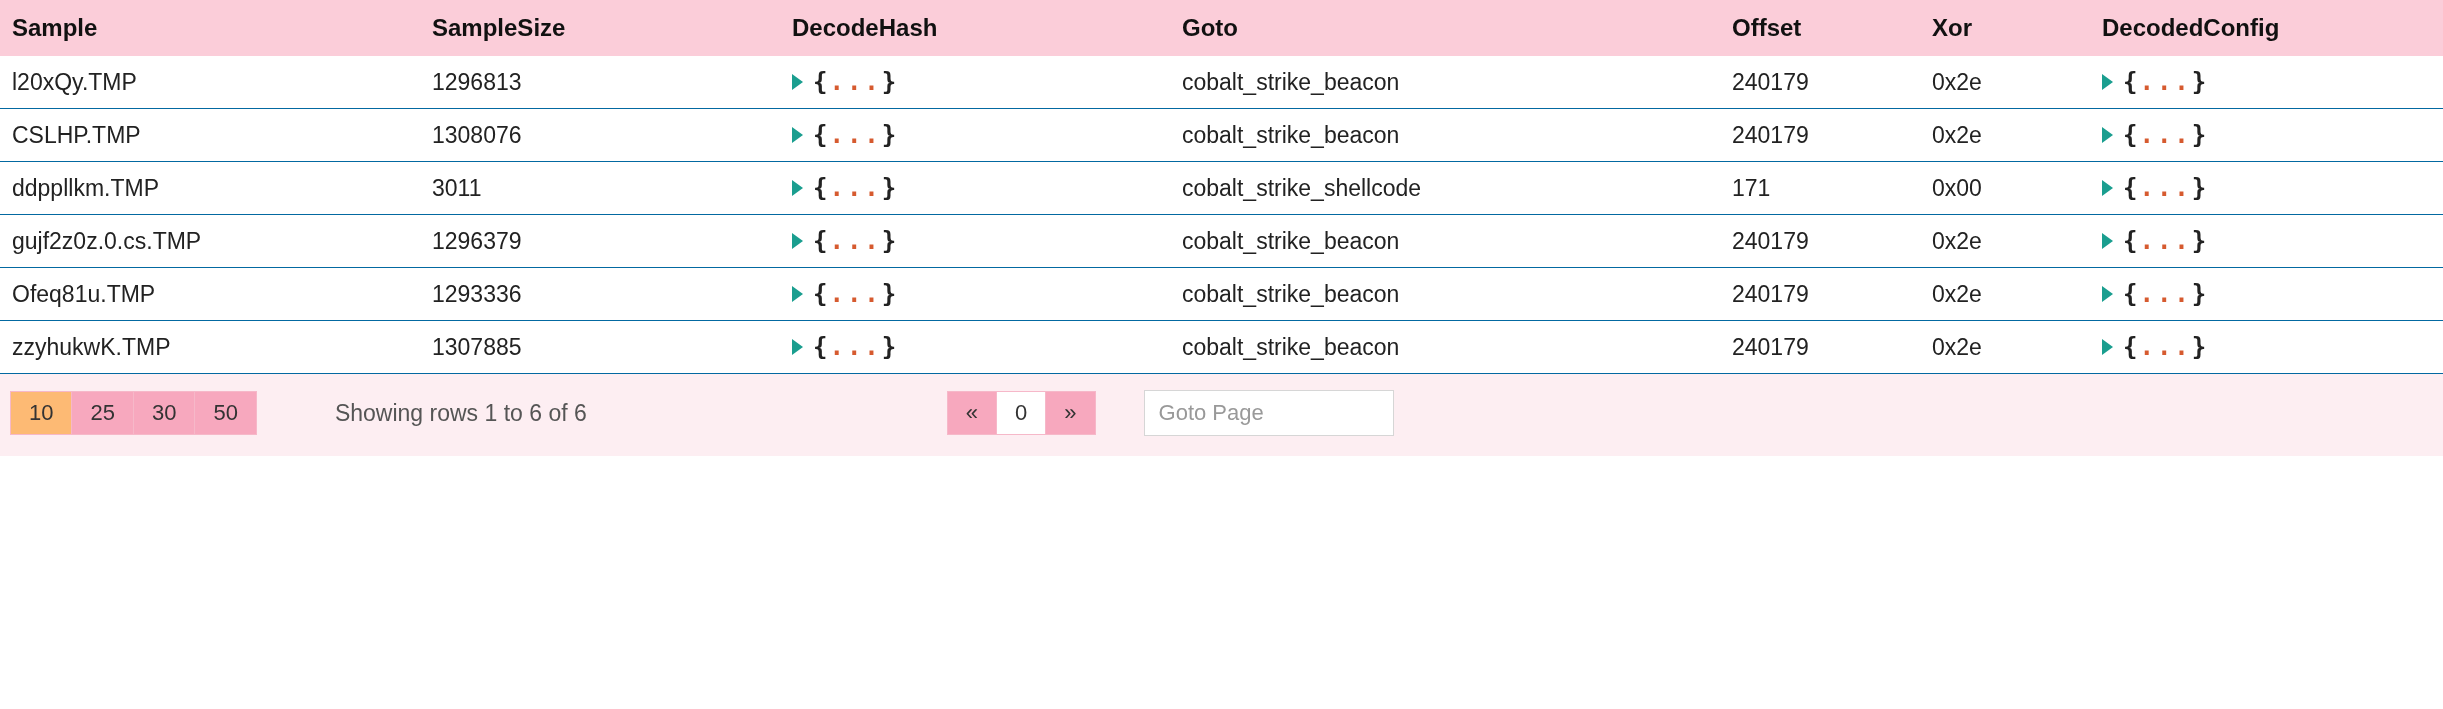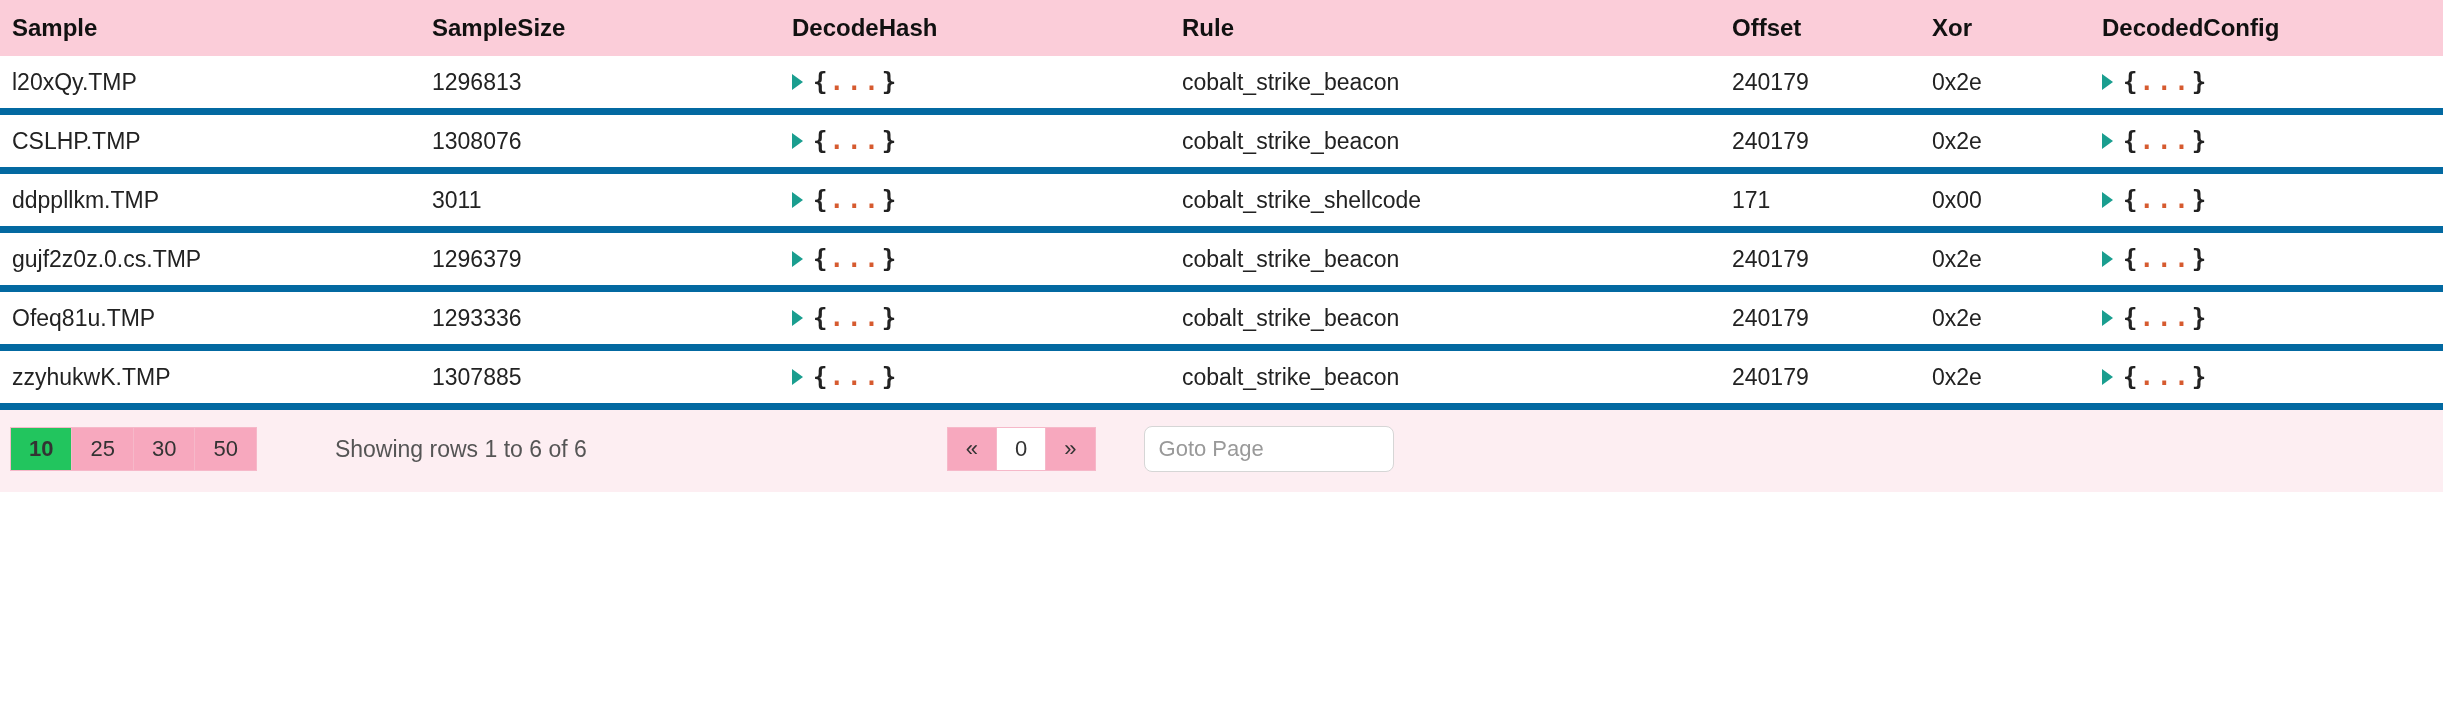--- a/index.html
+++ b/index.html
@@ -21,21 +21,21 @@
   thead th {
     text-align: left;
     font-weight: 700;
     padding: 14px 12px;
     font-size: 24px;
     color: #111;
     margin-top: 48px;
   }
   tbody td {
     padding: 12px 12px;
-    border-bottom: 7px solid #0369a1;
+    border-bottom: 1px solid #0369a1;
     font-size: 23px;
     vertical-align: middle;
     white-space: nowrap;
     overflow: hidden;
   }
   tbody tr {
     background: #fff;
   }
   .col-sample       { width: 420px; }
   .col-samplesize   { width: 360px; }
@@ -86,42 +86,41 @@
     padding: 8px 18px;
     font-size: 22px;
     cursor: pointer;
     font-family: inherit;
     color: #333;
     margin: 0;
   }
   .pagesize-group button { background: #f7a8be; }
   .pagesize-group button + button { border-left: none; text-align: right; }
   .pagesize-group button.active {
-    background: #22c55e;
-    font-weight: bold;
+    background: #fdba74;
   }
   .status-text {
     font-size: 23px;
     color: #555;
     margin-left: 48px;
   }
   .spacer { flex: 0 0 300px; }
 
   .pager-group button {
     background: #f7a8be;
   }
   .pager-group button + button { border-left: none; }
   .pager-group .page-current {
     background: #fff;
     cursor: default;
   }
   .goto-input {
     margin-left: 18px;
     border: 1px solid #d6d6d6;
-    border-radius: 8px;
+    border-radius: 0;
     padding: 9px 14px;
     font-size: 22px;
     width: 250px;
     font-family: inherit;
     color: #333;
   }
   .goto-input::placeholder { color: #999; }
 </style>
 </head>
 <body>
@@ -134,21 +133,21 @@
     <col class="col-rule">
       <col class="col-offset">
       <col class="col-xor">
       <col class="col-decodedconfig">
   </colgroup>
   <thead>
     <tr>
       <th>Sample</th>
       <th>SampleSize</th>
       <th>DecodeHash</th>
-      <th>Rule</th>
+      <th>Goto</th>
       <th>Offset</th>
       <th>Xor</th>
       <th>DecodedConfig</th>
     </tr>
   </thead>
   <tbody id="tbody">
   <tr>
     <td>l20xQy.TMP</td>
     <td>1296813</td>
     <td>

